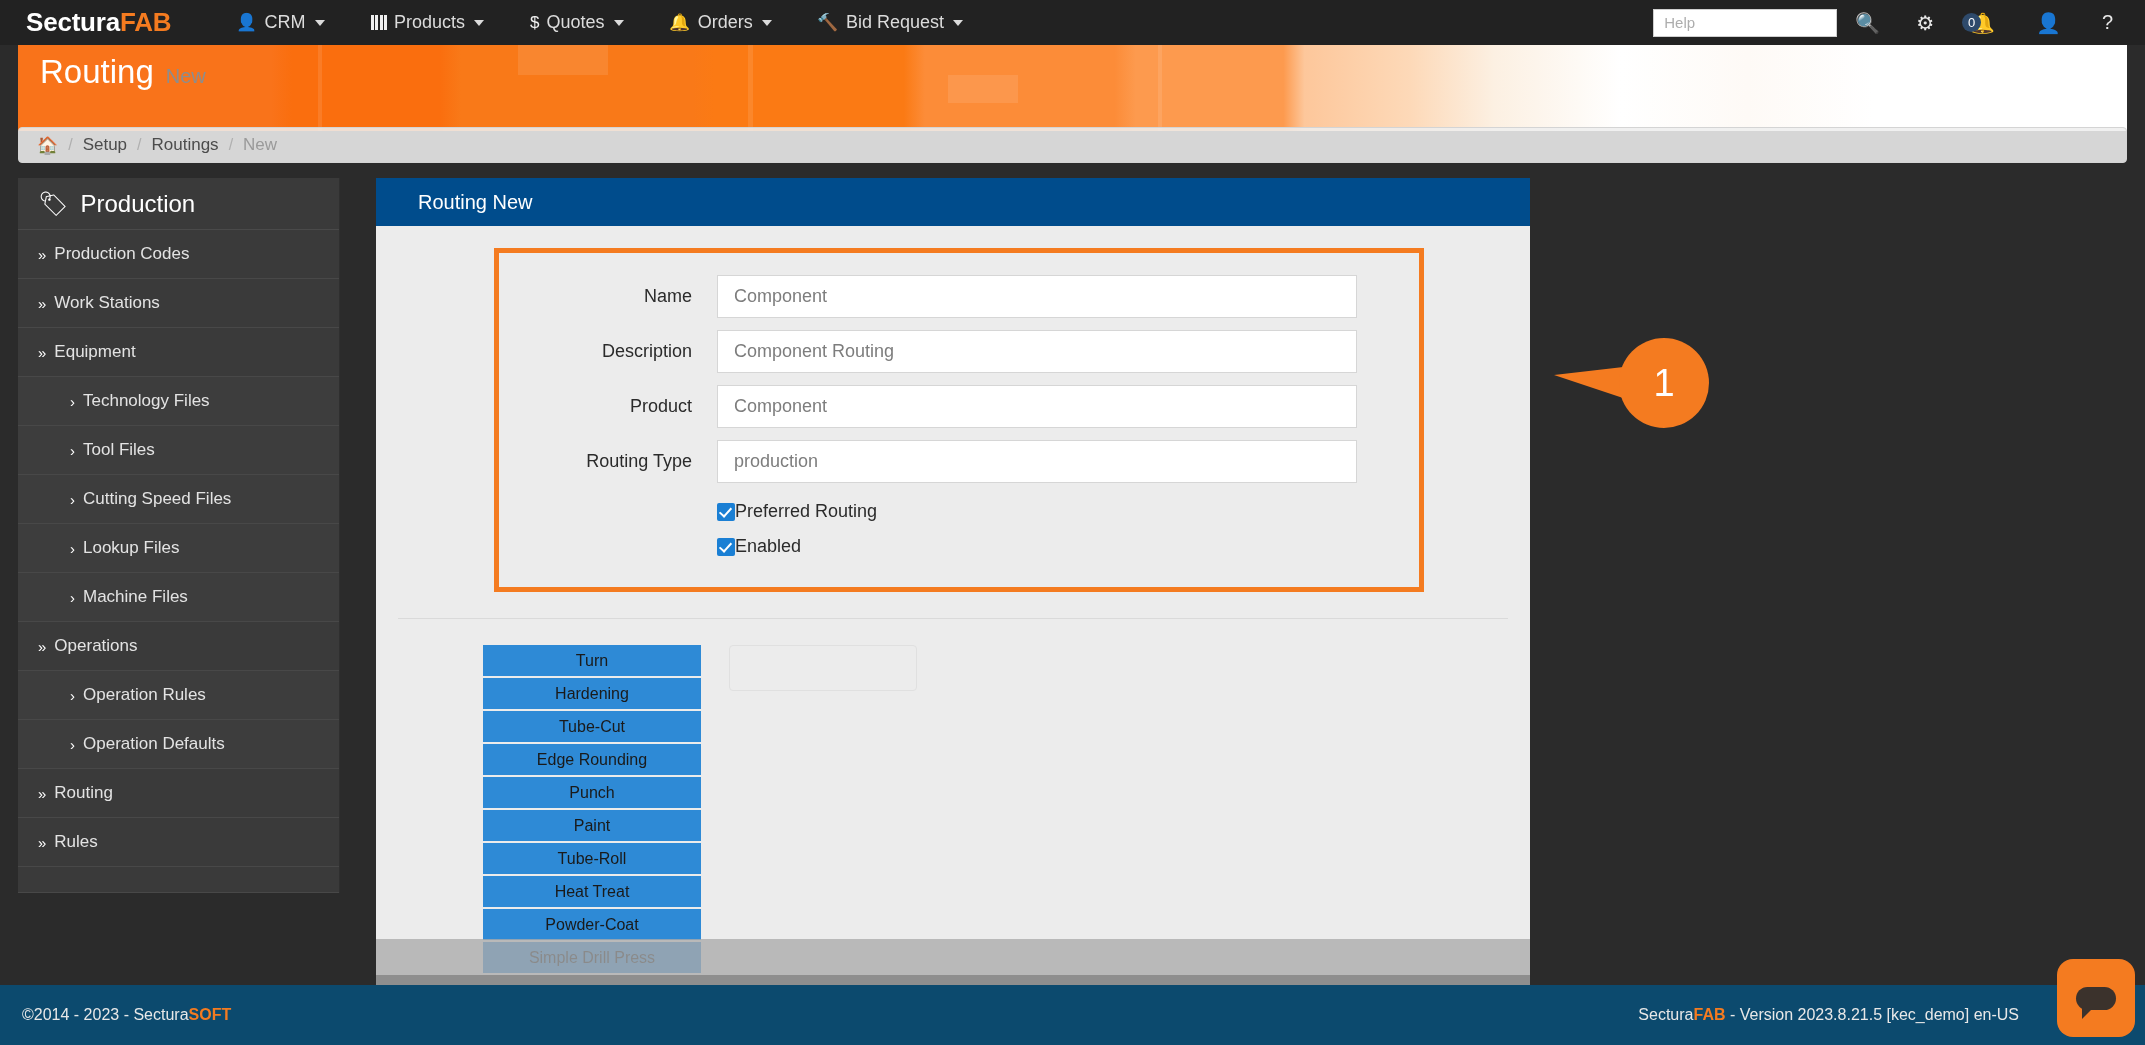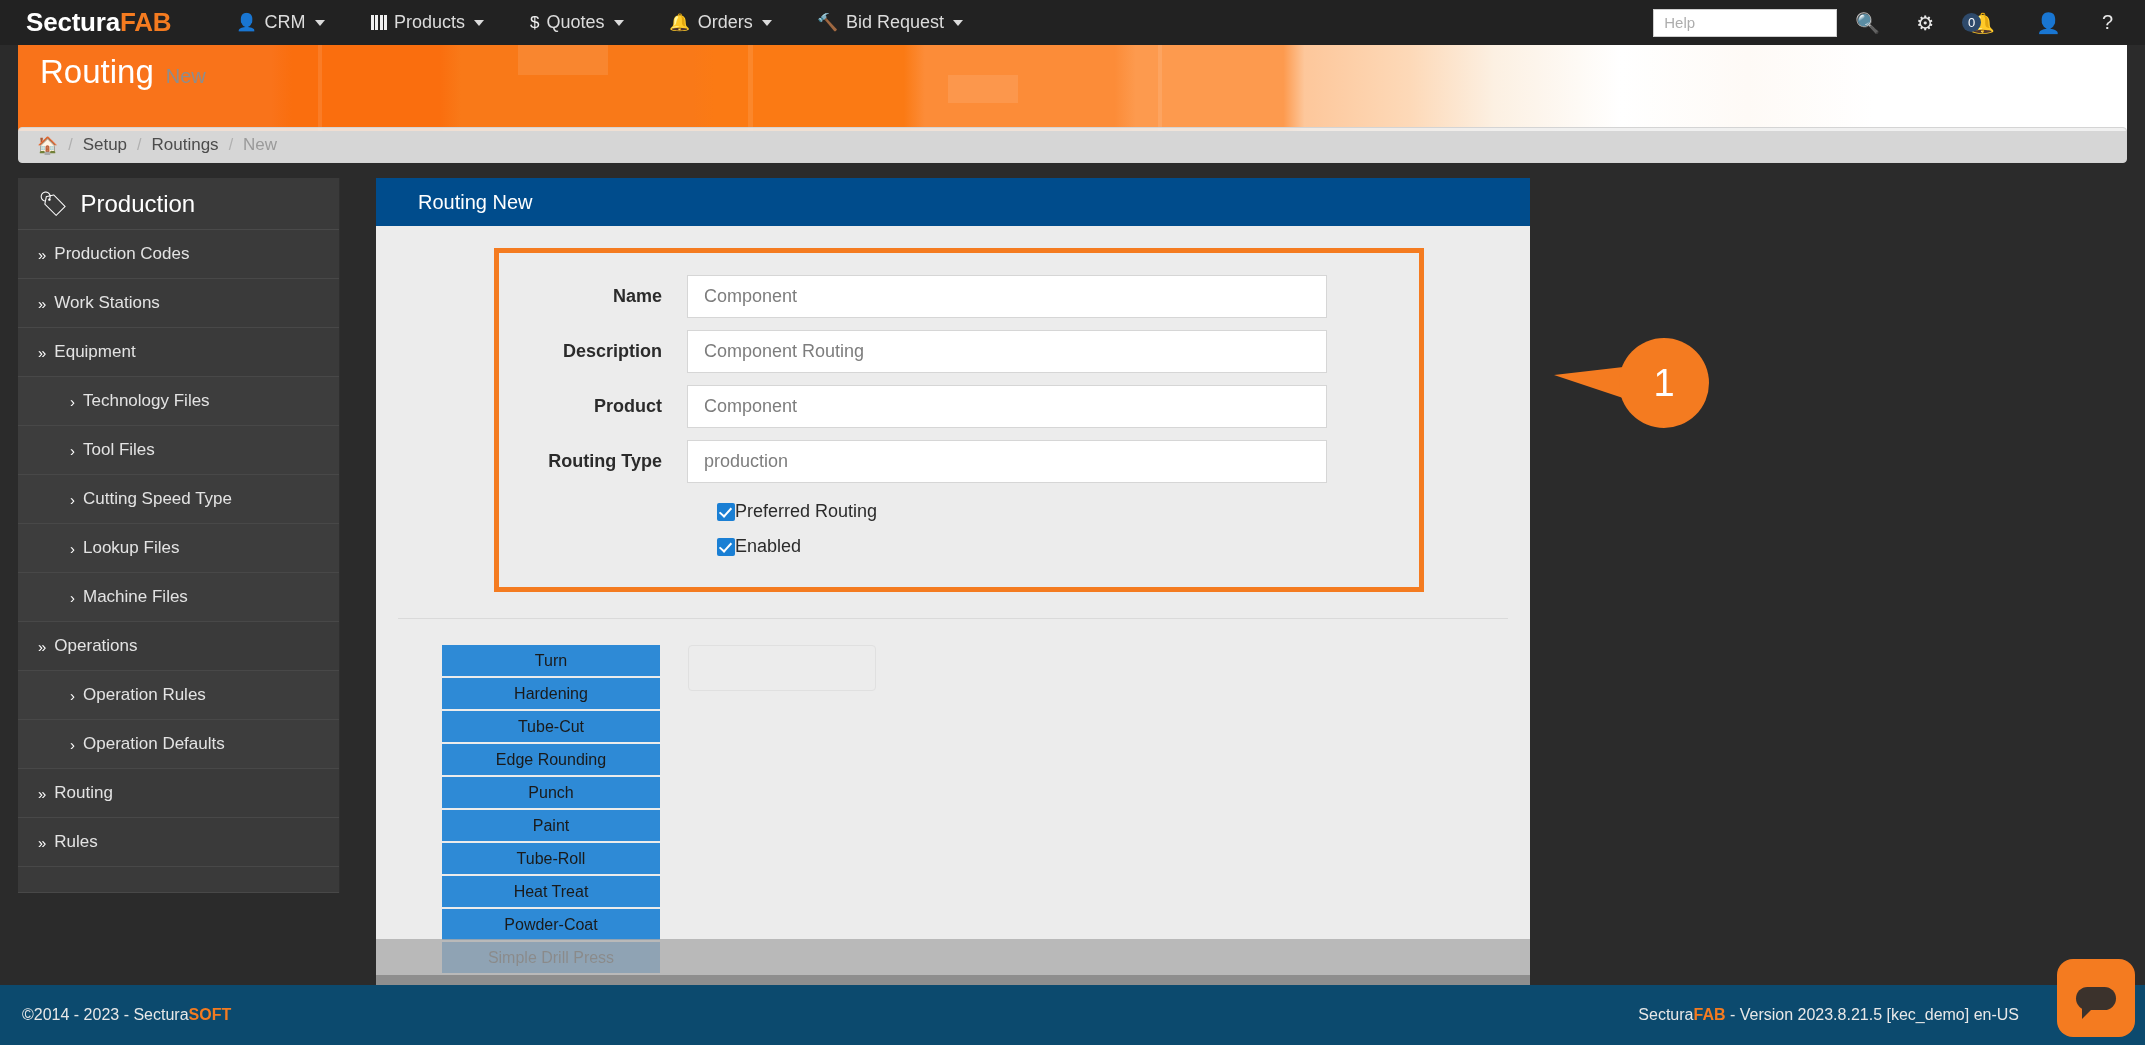--- a/index.html
+++ b/index.html
@@ -96,22 +96,22 @@
     display: flex; align-items: center; padding-left: 42px; font-size: 20px;
   }
   #panel-body { background: #ececec; padding-top: 22px; position: relative; }
 
   .form-box {
     position: relative; margin-left: 118px; width: 930px;
     border: 5px solid #f47b20; background: #ececec; padding: 22px 0 16px 0;
   }
   .frow { display: flex; align-items: center; margin-bottom: 12px; }
   .flabel {
-    width: 188px; text-align: right; padding-right: 25px;
-    font-size: 18px; font-weight: bold; color: #2b2b2b;
+    width: 218px; text-align: right; padding-right: 25px;
+    font-size: 18px; font-weight: normal; color: #2b2b2b;
   }
   .fctl { position: relative; width: 640px; }
   .finput {
     width: 100%; height: 43px; background: #ffffff; border: 1px solid #d6d6d6;
     font-size: 18px; color: #7d7d7d; padding: 0 16px; outline: none;
     font-family: "Liberation Sans", sans-serif;
   }
   .fselect {
     width: 100%; height: 43px; background: #ffffff; border: 1px solid #d6d6d6;
     font-size: 18px; color: #7d7d7d; padding: 0 16px; display: flex; align-items: center;
@@ -139,21 +139,21 @@
     display: flex; align-items: center; justify-content: center;
   }
   #callout-1 .tail {
     position: absolute; left: 0; top: 28px; width: 0; height: 0;
     border-top: 9px solid transparent; border-bottom: 26px solid transparent;
     border-right: 78px solid #f47b20;
   }
 
   
   #ops-divider { margin: 26px 22px 0 22px; border-top: 1px solid #dadada; }
-  #ops-area { display: flex; padding: 26px 0 0 66px; }
+  #ops-area { display: flex; padding: 26px 0 0 107px; }
   #ops-list { width: 218px; }
   .op-btn {
     width: 100%; height: 31px; background: #2e8ad6; border: 1px solid #2e8ad6;
     color: #1a1a1a; font-size: 16px; display: flex; align-items: center; justify-content: center;
     margin-bottom: 2px; cursor: pointer;
   }
   #drop-zone {
     margin-left: 28px; width: 188px; height: 46px;
     border: 1px solid #e0e0e0; border-radius: 4px; background: #ececec;
   }
@@ -291,21 +291,21 @@
     <div class="side-item lvl2">
       <span class="chev">›</span>
       <span>Technology Files</span>
     </div>
     <div class="side-item lvl2">
       <span class="chev">›</span>
       <span>Tool Files</span>
     </div>
     <div class="side-item lvl2">
       <span class="chev">›</span>
-      <span>Cutting Speed Type</span>
+      <span>Cutting Speed Files</span>
     </div>
     <div class="side-item lvl2">
       <span class="chev">›</span>
       <span>Lookup Files</span>
     </div>
     <div class="side-item lvl2">
       <span class="chev">›</span>
       <span>Machine Files</span>
     </div>
     <div class="side-item lvl1">

